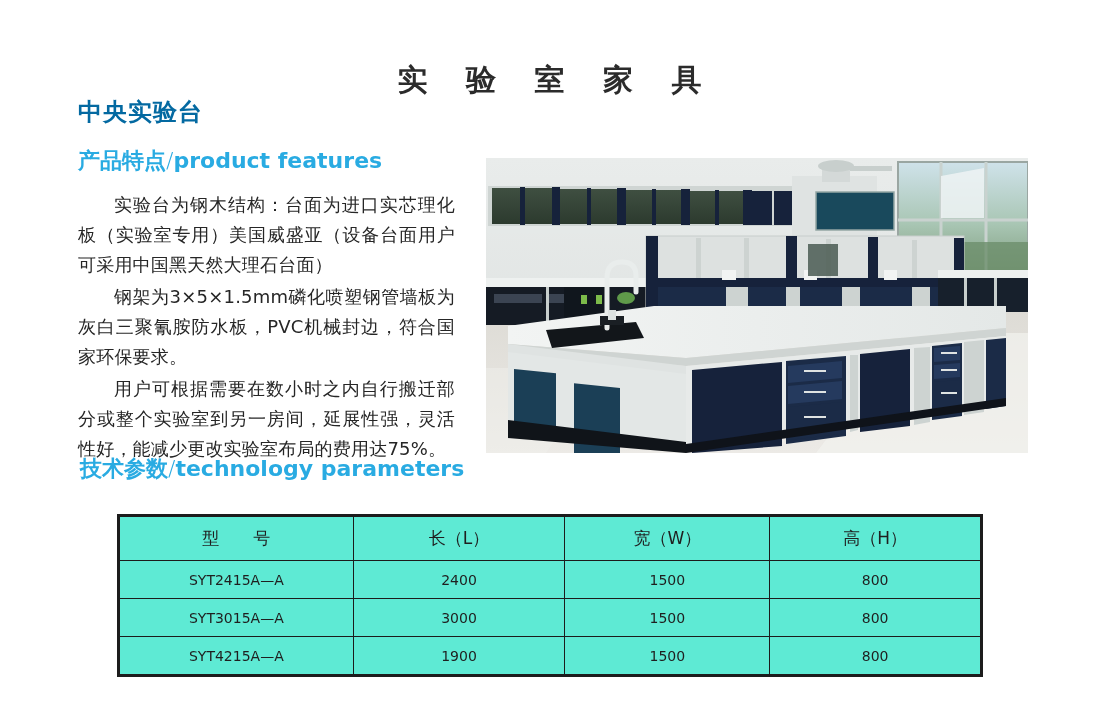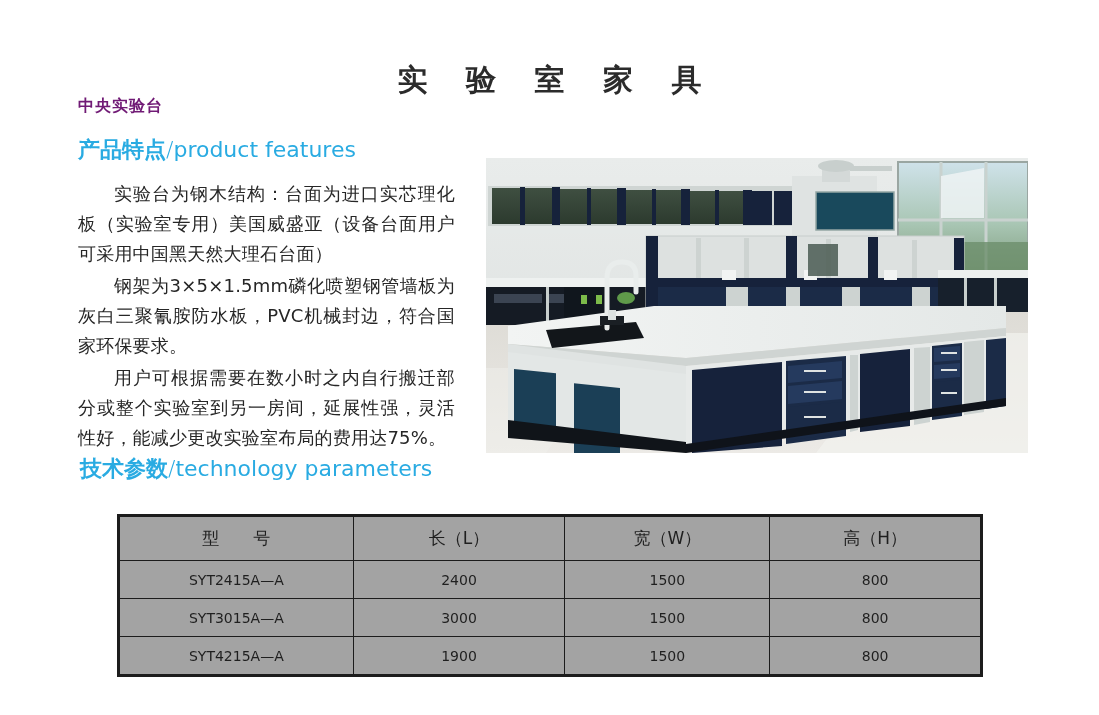--- a/index.html
+++ b/index.html
@@ -32,38 +32,38 @@
   }
 
   
   #left-col {
     position: absolute;
     left: 78px;
     top: 96px;
     width: 390px;
   }
   #section-title {
-    font-size: 16px;
+    font-size: 24px;
     font-weight: bold;
-    color: #701a75;
+    color: #0369a1;
     letter-spacing: 1px;
     margin: 0 0 18px 0;
     font-family: "DejaVu Sans", "Liberation Sans", sans-serif;
   }
   .cyan-heading {
     font-size: 22px;
     color: #29abe2;
     font-weight: 500;
     letter-spacing: 0px;
     white-space: nowrap;
     font-family: "DejaVu Sans", "Liberation Sans", sans-serif;
   }
   .cyan-heading .cn { font-weight: bold; }
   .cyan-heading .sep { font-weight: 300; }
-  .cyan-heading .en { font-weight: 400; text-align: right; }
+  .cyan-heading .en { font-weight: 700; text-align: right; }
 
   #features-body {
     margin-top: 14px;
   }
   .para {
     font-size: 18px;
     line-height: 30px;
     color: #262626;
     text-indent: 2em;
     margin: 0 13px 2px 0;
@@ -99,21 +99,21 @@
   #spec-table-wrap {
     position: absolute;
     left: 117px;
     top: 514px;
     width: 866px;
   }
   table#spec-table {
     border-collapse: collapse;
     width: 866px;
     border: 3px solid #1c1c1c;
-    background: #a3a3a3;
+    background: #5eead4;
   }
   #spec-table td {
     border: 1px solid #1c1c1c;
     text-align: center;
     font-size: 14px;
     color: #1f1f1f;
     height: 35px;
     font-family: "DejaVu Sans", "Liberation Sans", sans-serif;
   }
   #spec-table tr.header-row td {

